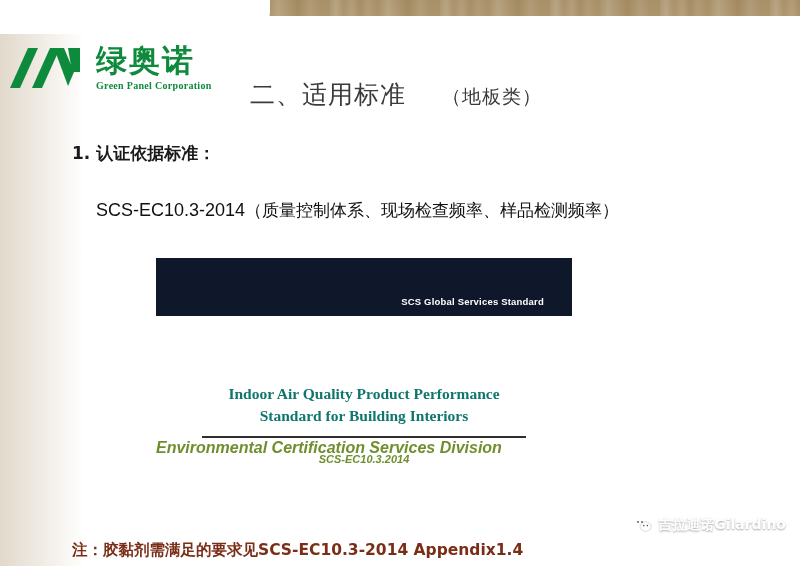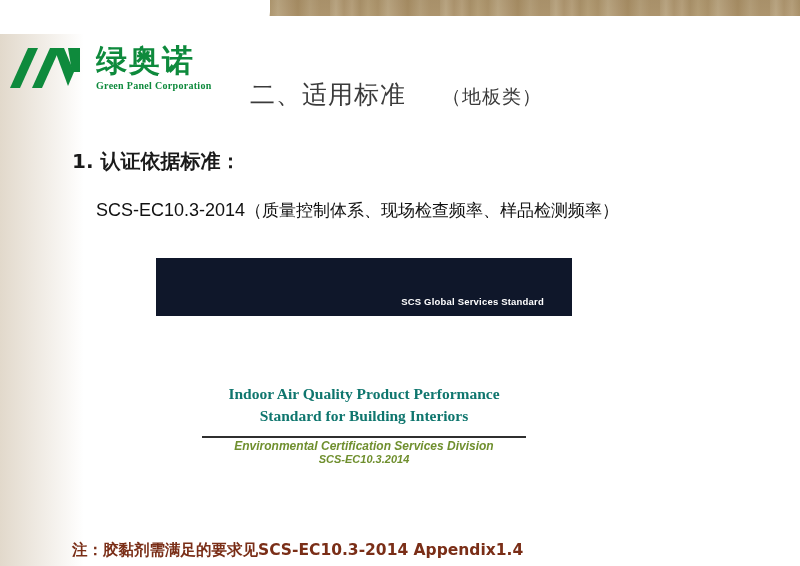--- a/index.html
+++ b/index.html
@@ -138,24 +138,23 @@
   .slide-title .small {
     font-size: 19px;
     margin-left: 36px;
   }
 
   .body-1 {
     position: absolute;
     left: 72px;
     top: 142px;
     font-family: "DejaVu Sans", sans-serif;
-    font-size: 20px;
+    font-size: 17px;
     font-weight: 700;
     color: #1a1a1a;
-    margin-top: 6px;
   }
   .body-2 {
     position: absolute;
     left: 72px;
     top: 170px;
     font-family: "Liberation Sans", sans-serif;
     font-size: 18px;
     color: #111111;
     white-space: nowrap;
   }
@@ -218,26 +217,26 @@
     top: 186px;
     width: 324px;
     height: 2px;
     background: #2f2f2f;
   }
   .cover-sub1 {
     position: absolute;
     left: 0;
     top: 189px;
     width: 416px;
-    text-align: center;
+    text-align: left;
     color: #6f8f2e;
     font-family: "Liberation Sans", sans-serif;
     font-style: italic;
     font-weight: 700;
-    font-size: 12px;
+    font-size: 16px;
   }
   .cover-sub2 {
     position: absolute;
     left: 0;
     top: 203px;
     width: 416px;
     text-align: center;
     color: #6f8f2e;
     font-family: "Liberation Sans", sans-serif;
     font-style: italic;
@@ -325,14 +324,29 @@
       <div>Indoor Air Quality Product Performance</div>
       <div>Standard for Building Interiors</div>
     </div>
     <div class="cover-rule"></div>
     <div class="cover-sub1">Environmental Certification Services Division</div>
     <div class="cover-sub2">SCS-EC10.3.2014</div>
   </div>
 
   <div class="footer-note">注：胶黏剂需满足的要求见SCS-EC10.3-2014 Appendix1.4</div>
 
+  <div class="watermark">
+    <span class="wm-icon">
+      <svg width="19" height="16" viewBox="0 0 19 16" xmlns="http://www.w3.org/2000/svg">
+        <ellipse cx="7" cy="6" rx="6.3" ry="5.2" fill="#ffffff"></ellipse>
+        <path d="M4 10.5 L3 13.2 L5.8 11.6 Z" fill="#ffffff"></path>
+        <ellipse cx="12.6" cy="9.6" rx="5.6" ry="4.7" fill="#ffffff" stroke="#bfbfbf" stroke-width="0.6"></ellipse>
+        <path d="M15.4 13.3 L16.3 15.5 L13.9 14.2 Z" fill="#ffffff"></path>
+        <circle cx="5" cy="5" r="0.9" fill="#555"></circle>
+        <circle cx="9" cy="5" r="0.9" fill="#555"></circle>
+        <circle cx="10.8" cy="8.6" r="0.8" fill="#555"></circle>
+        <circle cx="14.4" cy="8.6" r="0.8" fill="#555"></circle>
+      </svg>
+    </span>
+    <span>吉拉迪诺Gilardino</span>
+  </div>
 
 </div>
 
 </body></html>

